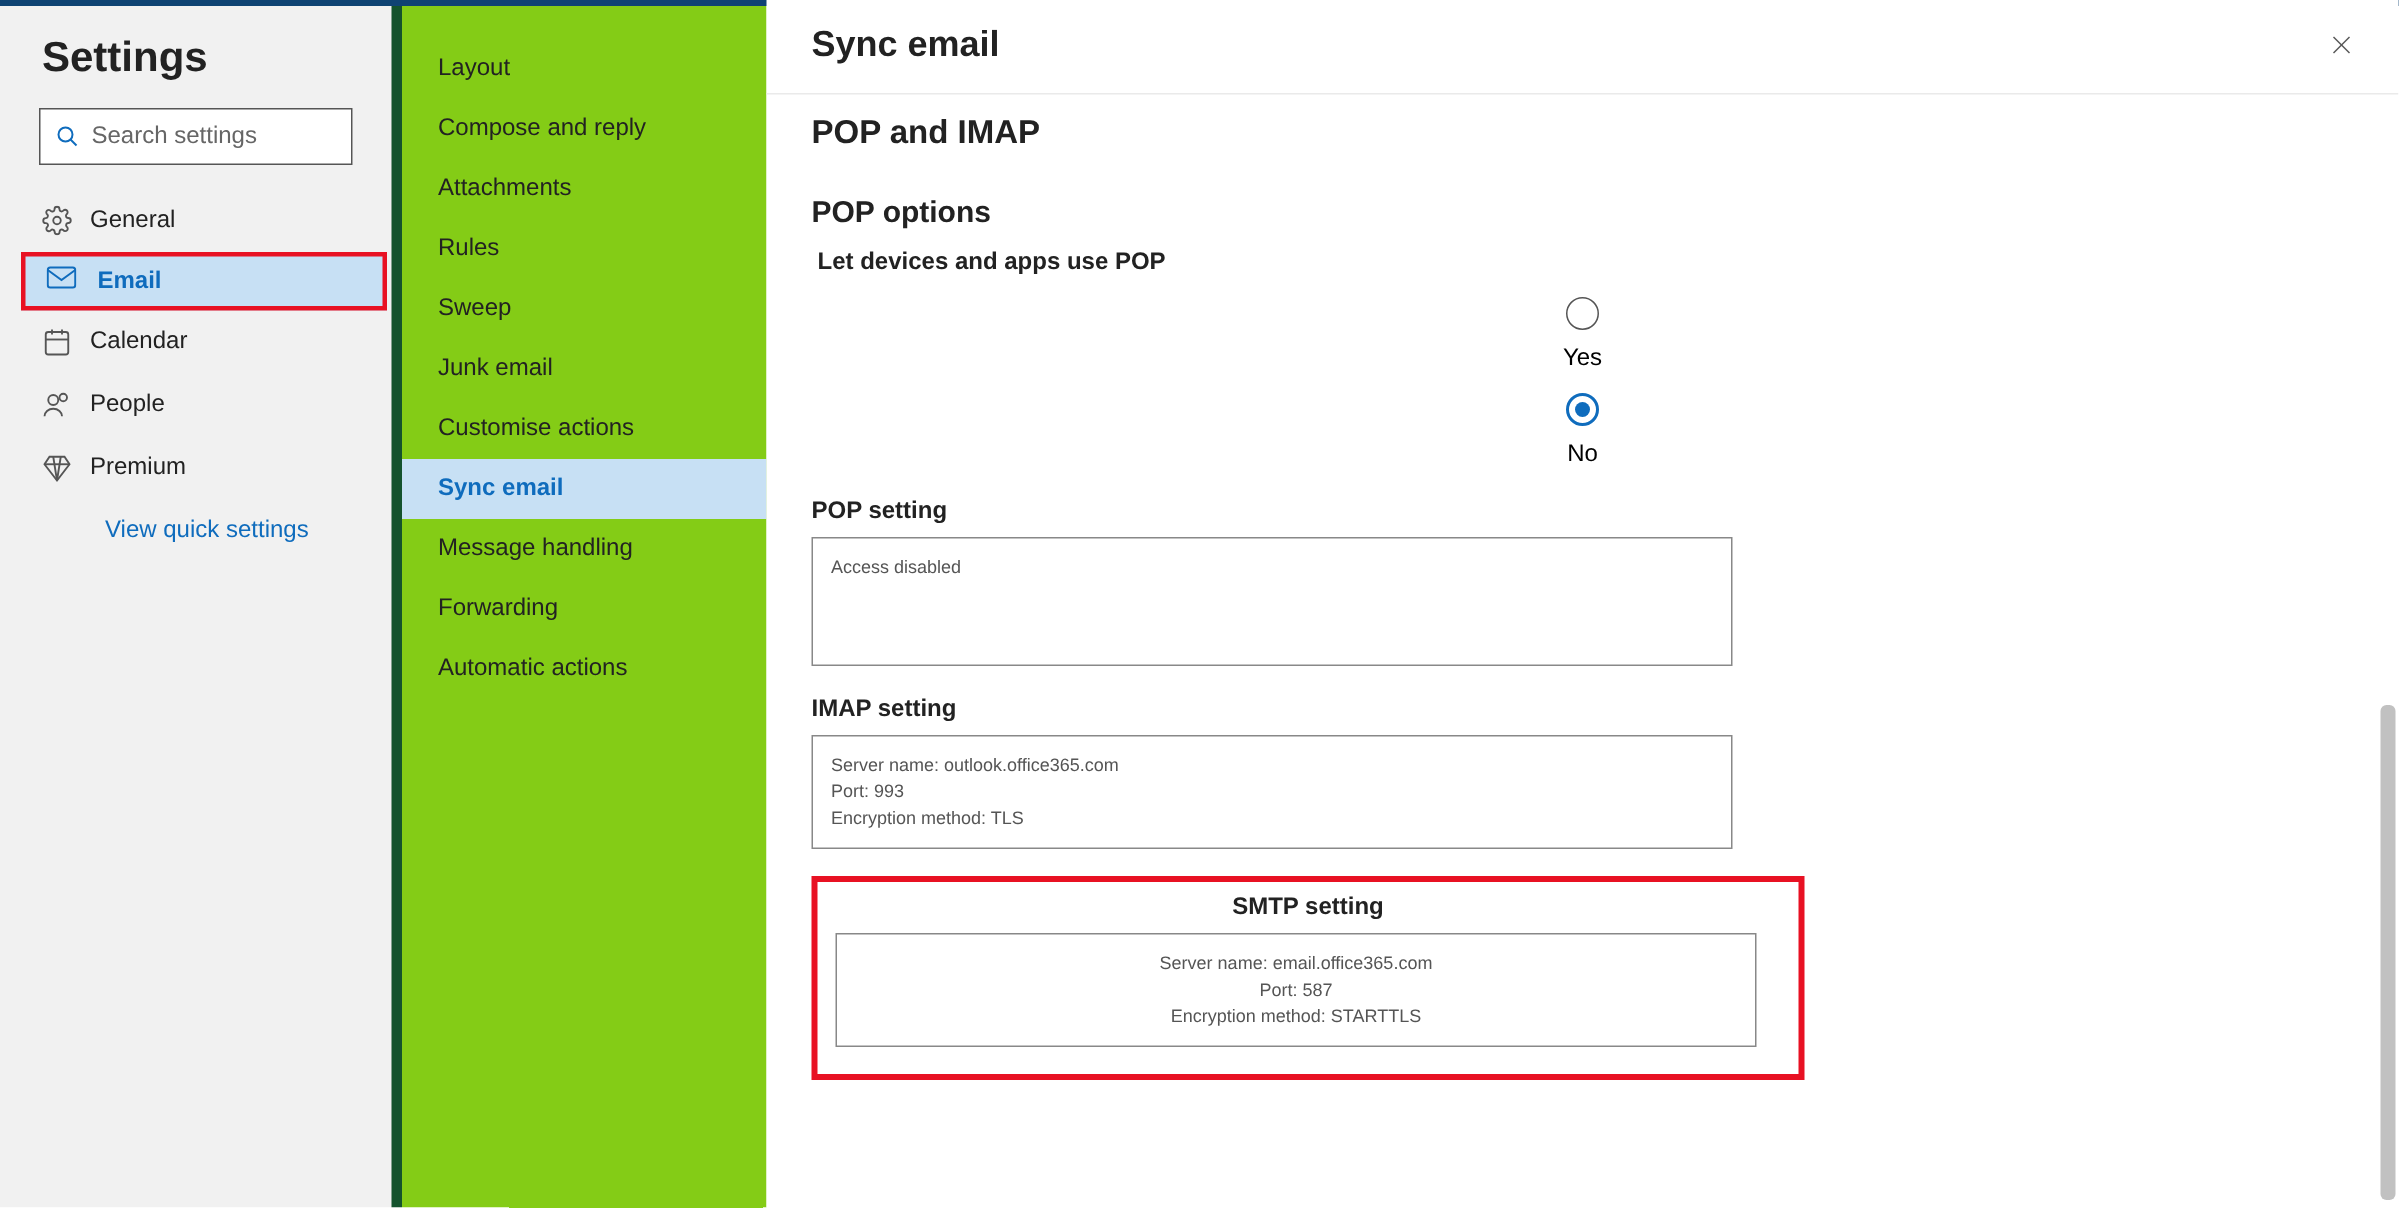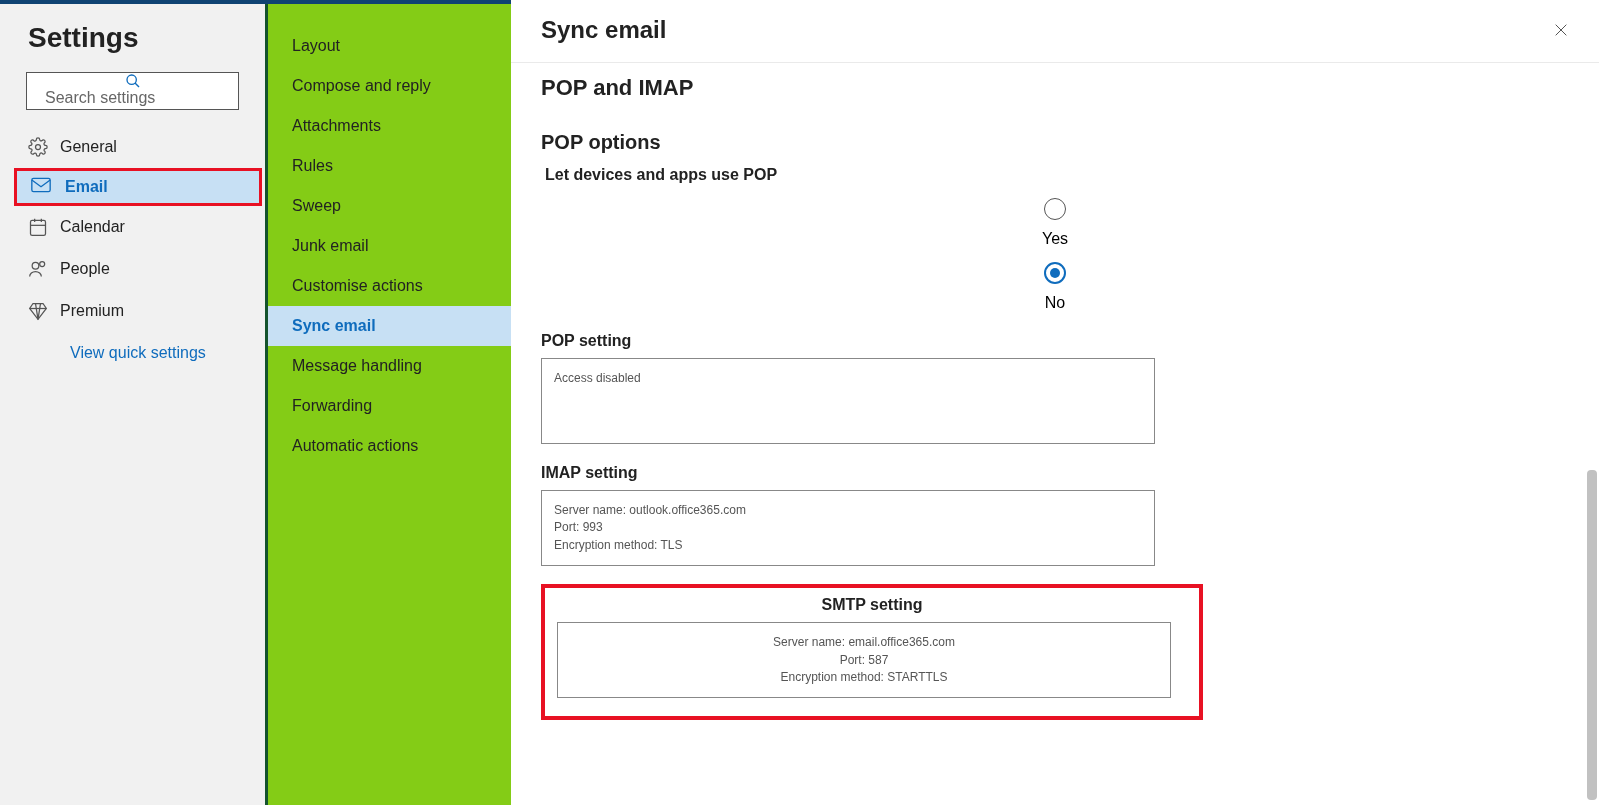--- a/index.html
+++ b/index.html
@@ -13,37 +13,36 @@
       height: 805px;
       display: flex;
       background: #fff;
       overflow: hidden;
     }
     
     .sidebar-primary {
       width: 268px;
       background: #f1f1f1;
       padding: 18px 0;
-      border-right: 3px solid #14532d;
+      border-right: 7px solid #14532d;
     }
     .settings-title {
       font-size: 28px;
       font-weight: 600;
       color: #222;
       padding: 4px 28px 18px 28px;
     }
     .search-wrap {
       margin: 0 26px 16px 26px;
       border: 1px solid #555;
       background: #fff;
       display: flex;
       align-items: center;
       height: 38px;
       padding: 0 10px;
-      flex-direction: column;
     }
     .search-wrap svg { flex-shrink: 0; }
     .search-input {
       border: none;
       outline: none;
       font-size: 16px;
       color: #555;
       width: 100%;
       background: transparent;
       padding-left: 8px;

